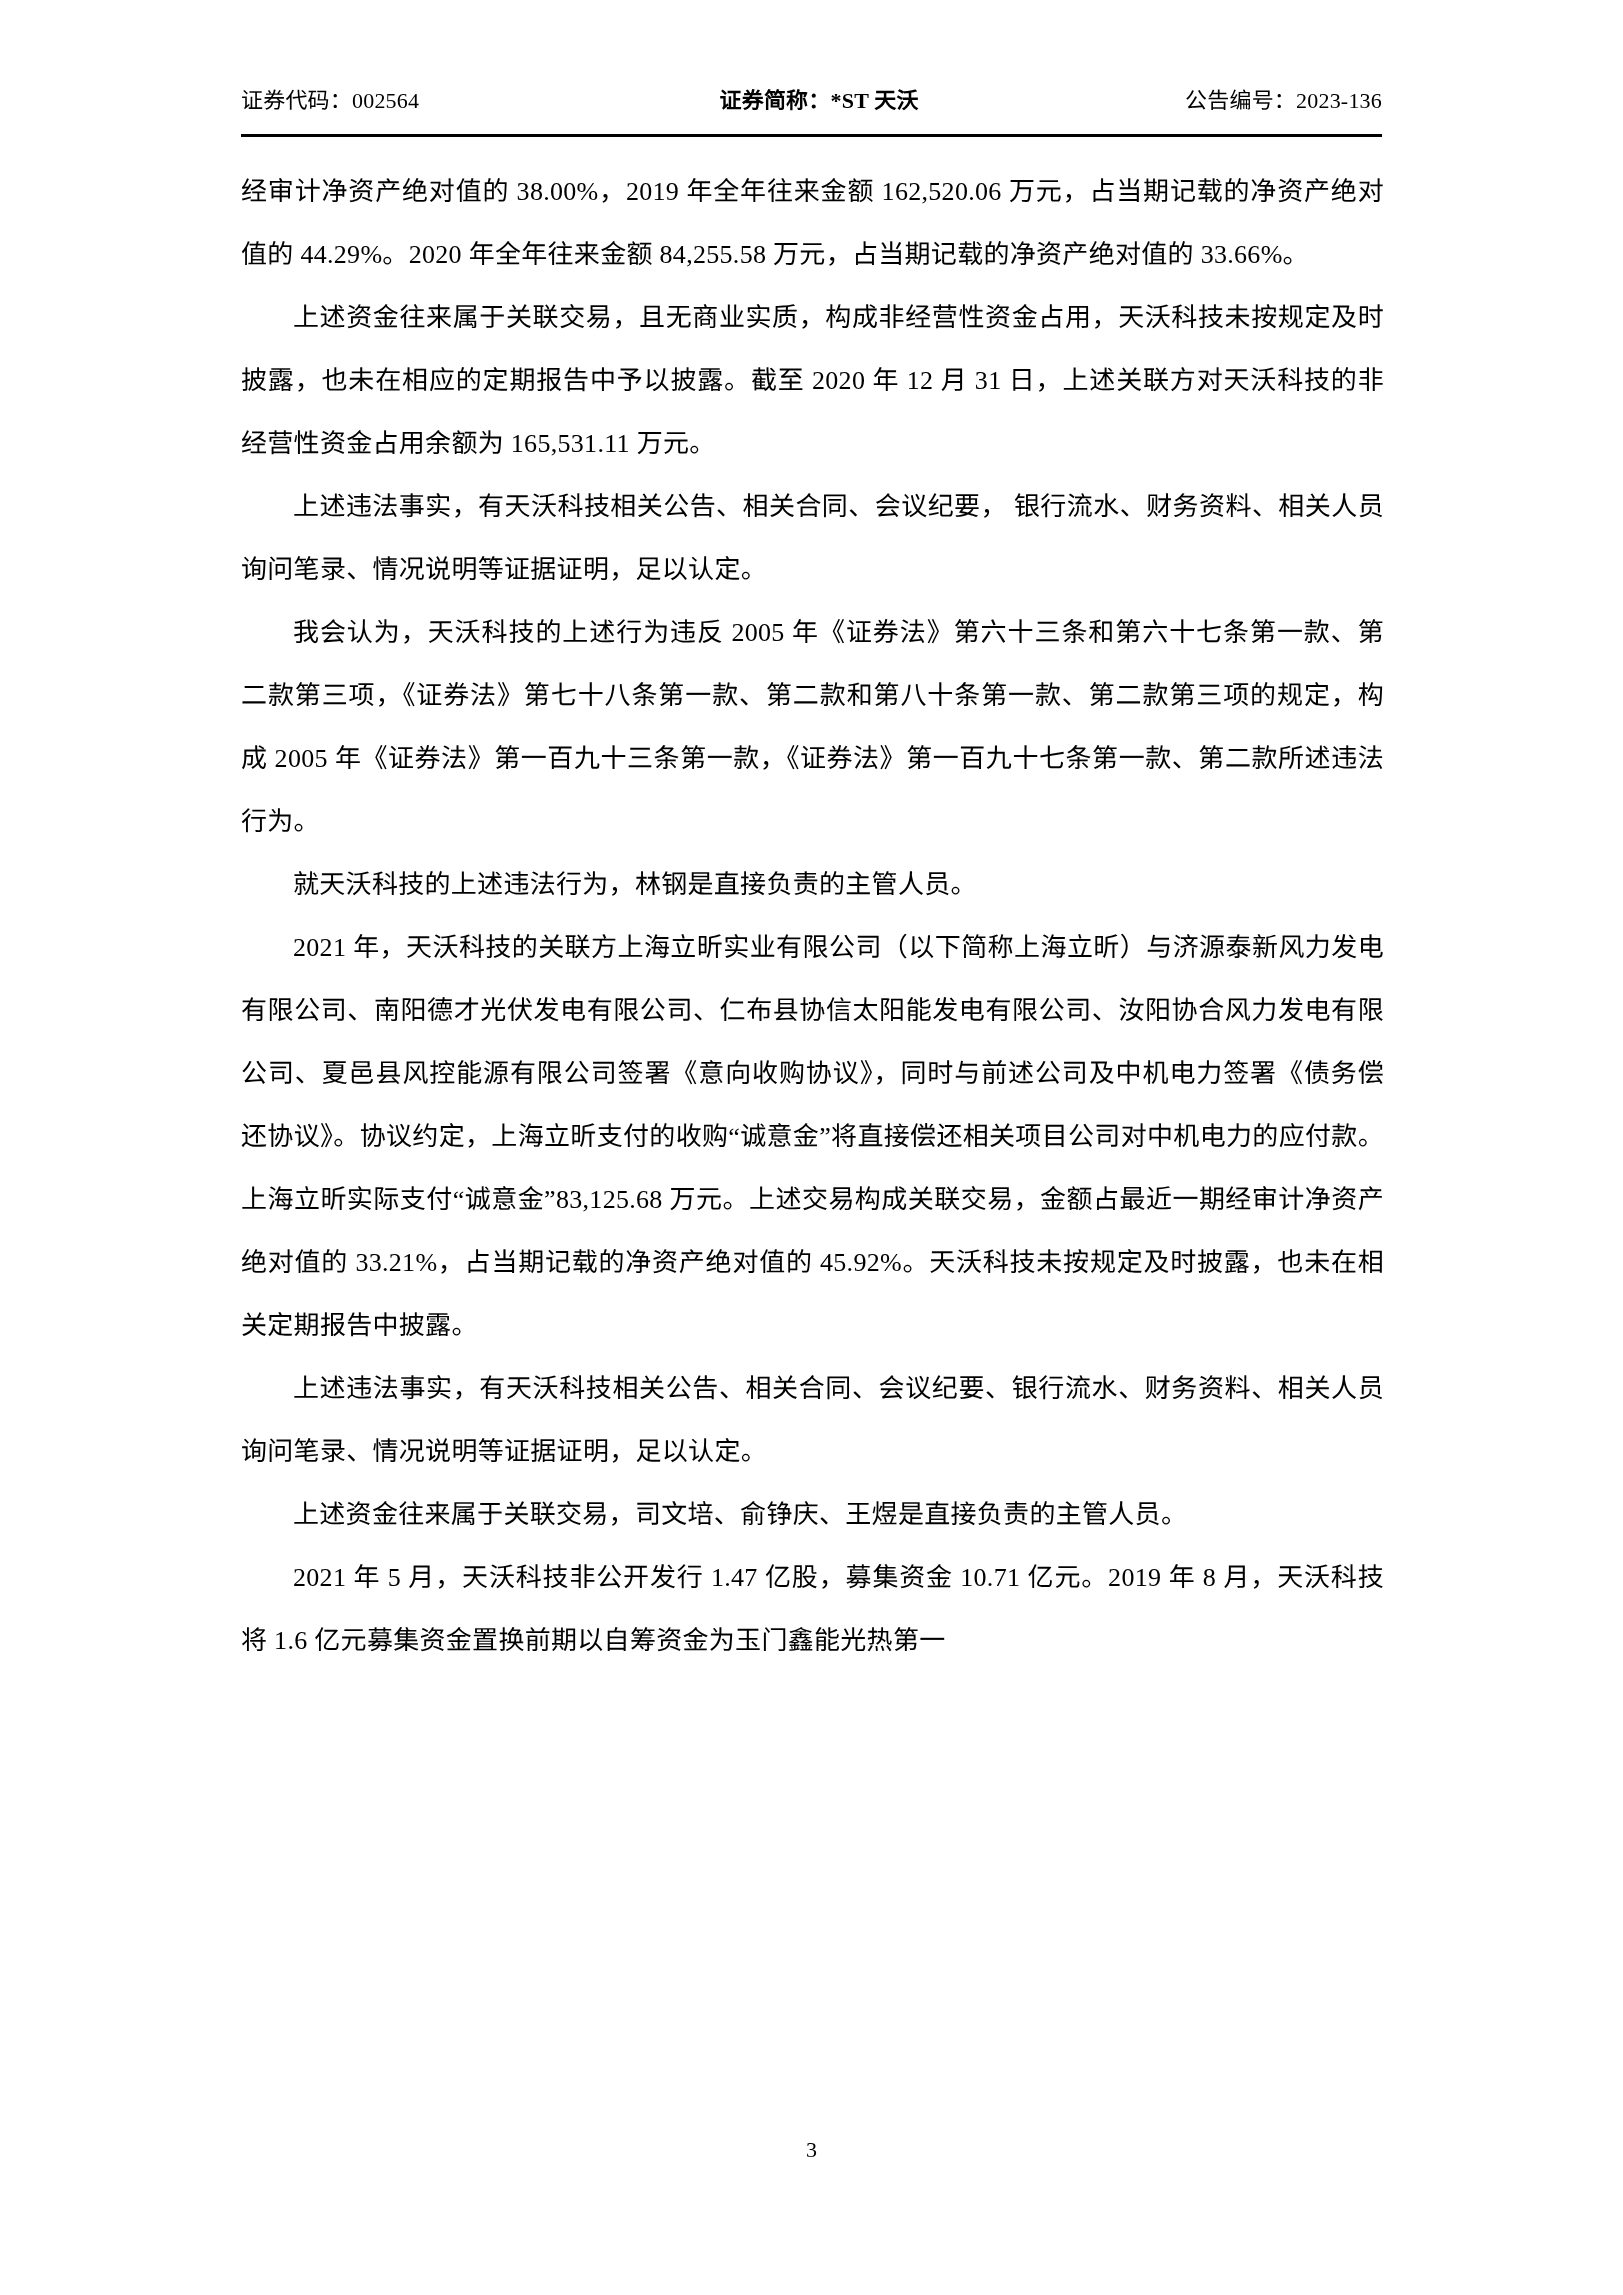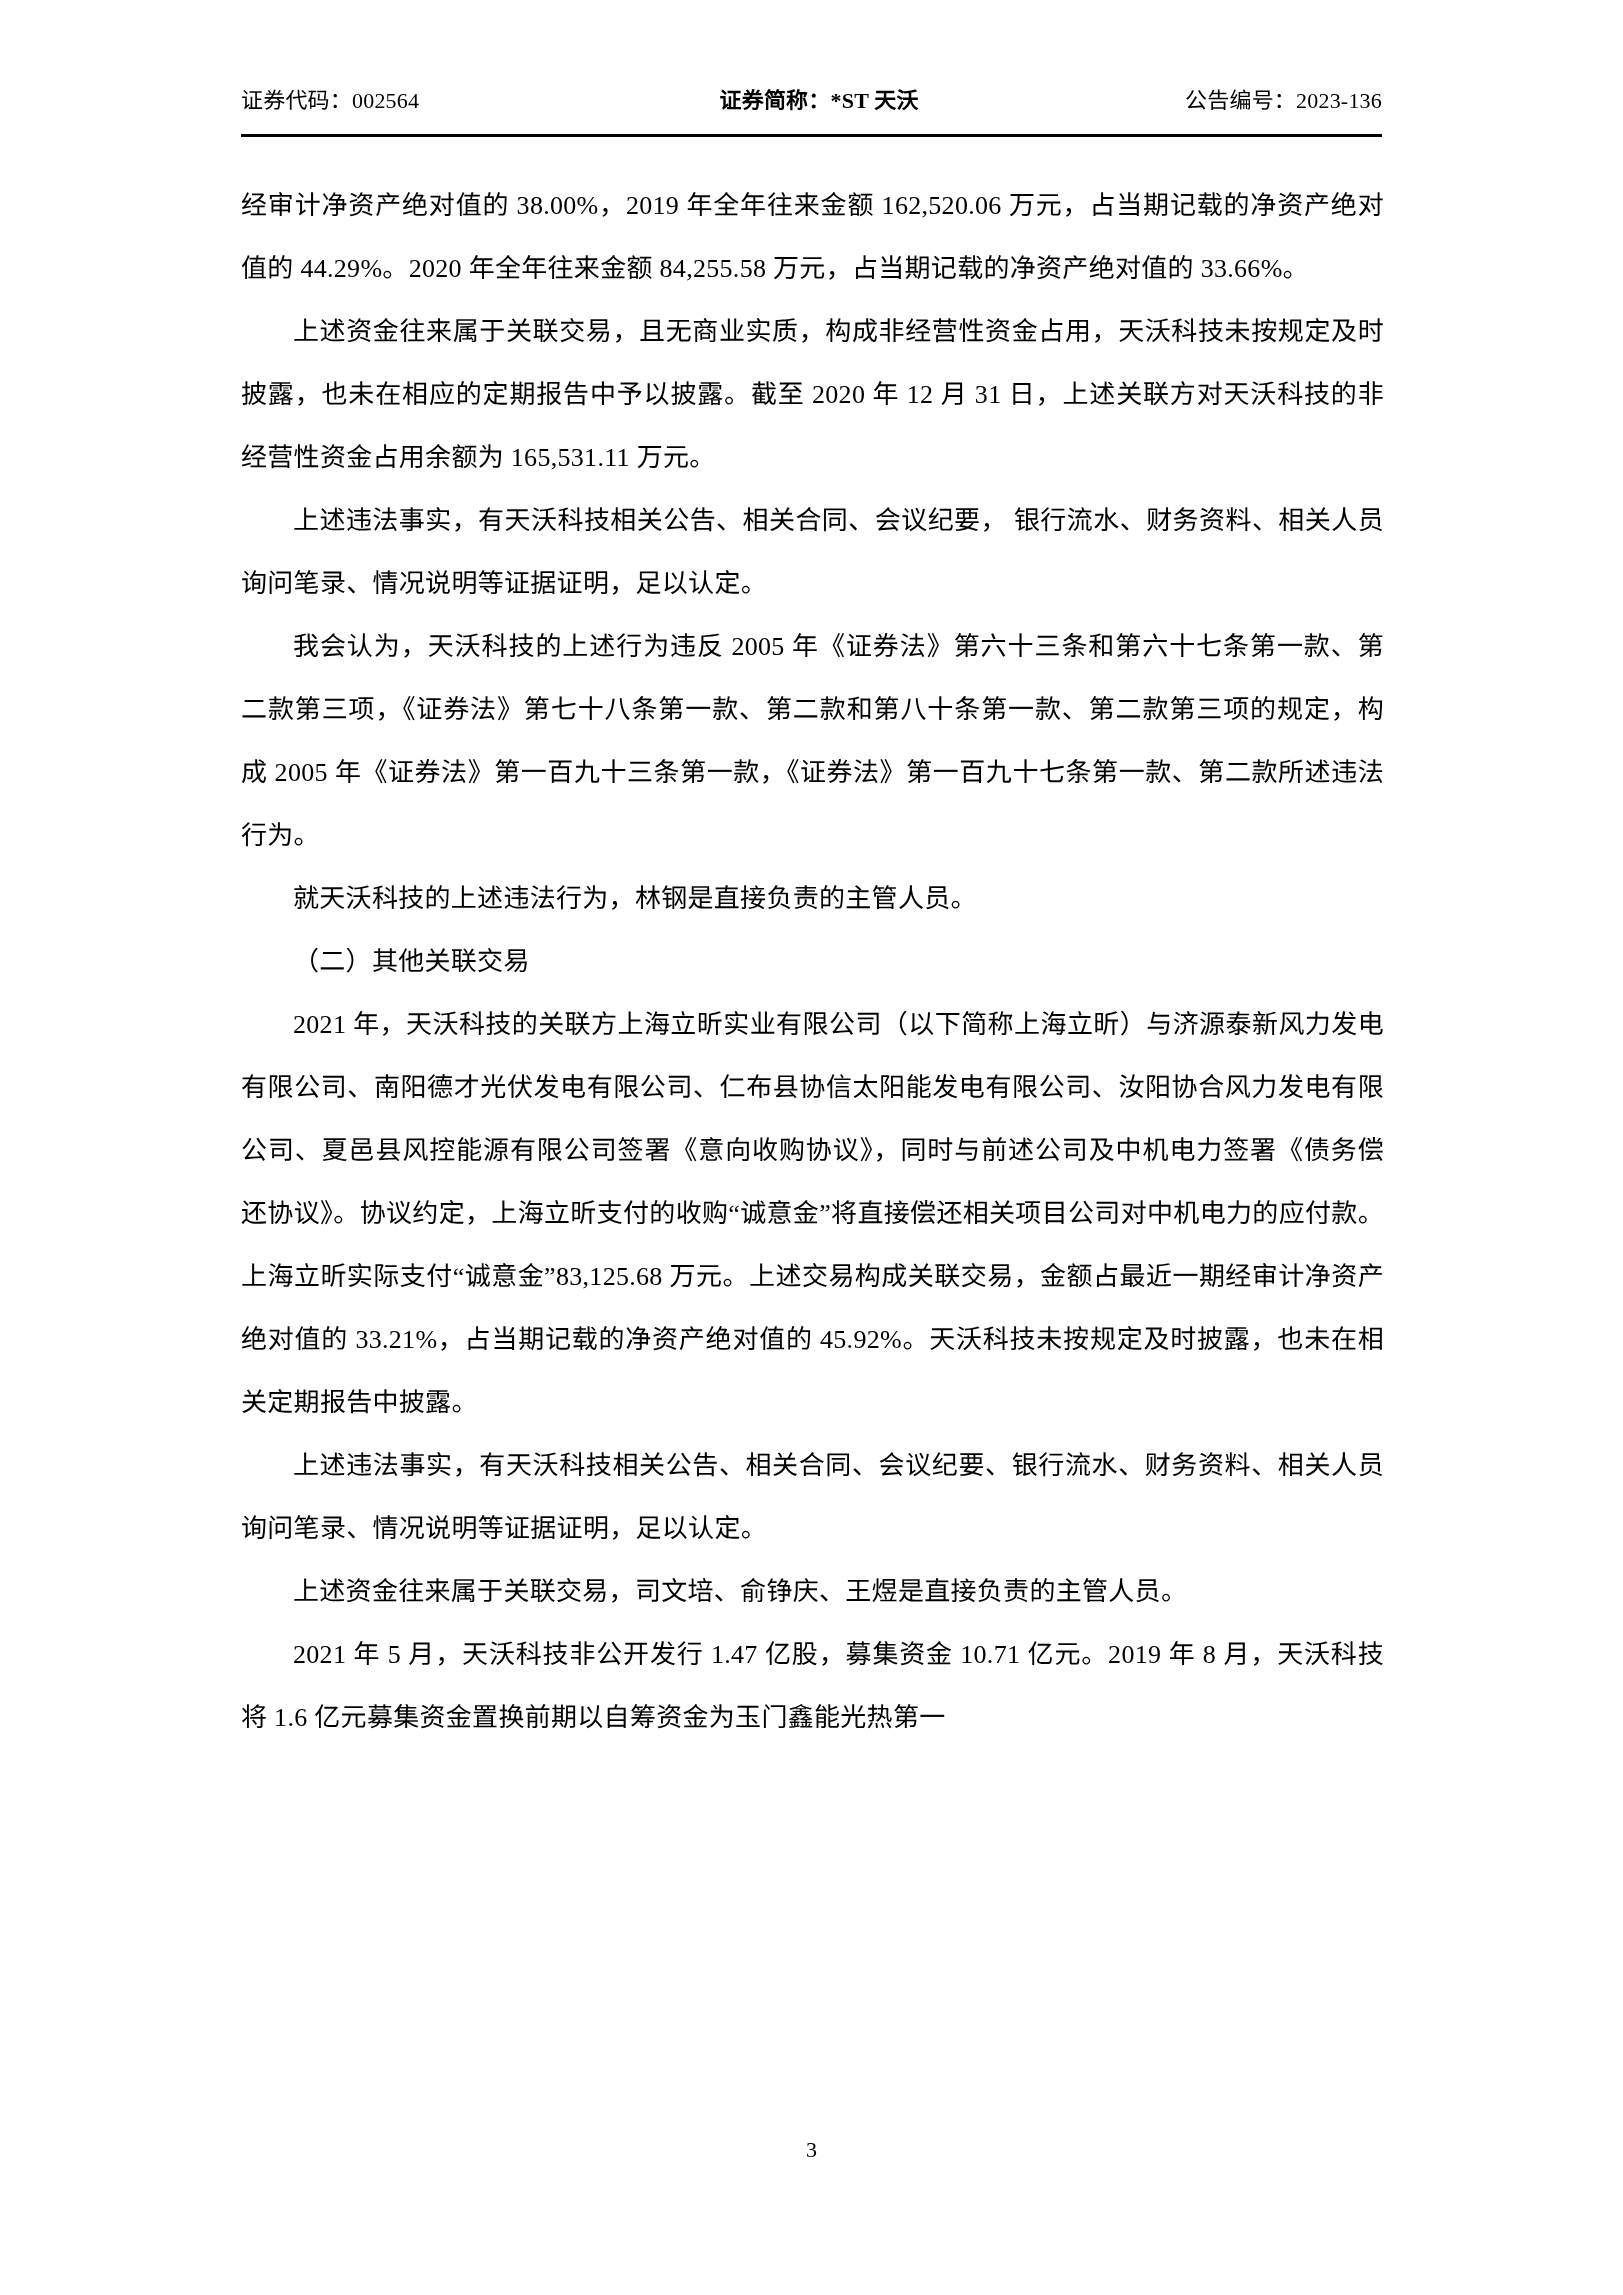--- a/index.html
+++ b/index.html
@@ -43,21 +43,21 @@
     top: 134px;
     width: 1141px;
     height: 2.5px;
     background: #000000;
   }
 
   
   .body-block {
     position: absolute;
     left: 241px;
-    top: 174px;
+    top: 160px;
     width: 1143px;
   }
 
   .para {
     margin: 0;
     font-size: 26px;
     line-height: 63px;
     text-align: justify;
     text-justify: inter-ideograph;
     text-indent: 52px;
@@ -95,21 +95,20 @@
   </div>
 
   <div class="header-rule"></div>
 
   <div class="body-block" id="body-block">
       <p class="para no-indent">经审计净资产绝对值的 38.00%，2019 年全年往来金额 162,520.06 万元，占当期记载的净资产绝对值的 44.29%。2020 年全年往来金额 84,255.58 万元，占当期记载的净资产绝对值的 33.66%。</p>
       <p class="para">上述资金往来属于关联交易，且无商业实质，构成非经营性资金占用，天沃科技未按规定及时披露，也未在相应的定期报告中予以披露。截至 2020 年 12 月 31 日，上述关联方对天沃科技的非经营性资金占用余额为 165,531.11 万元。</p>
       <p class="para">上述违法事实，有天沃科技相关公告、相关合同、会议纪要， 银行流水、财务资料、相关人员询问笔录、情况说明等证据证明，足以认定。</p>
       <p class="para">我会认为，天沃科技的上述行为违反 2005 年《证券法》第六十三条和第六十七条第一款、第二款第三项，《证券法》第七十八条第一款、第二款和第八十条第一款、第二款第三项的规定，构成 2005 年《证券法》第一百九十三条第一款，《证券法》第一百九十七条第一款、第二款所述违法行为。</p>
       <p class="para">就天沃科技的上述违法行为，林钢是直接负责的主管人员。</p>
-      <p class="para">（二）其他关联交易</p>
       <p class="para">2021 年，天沃科技的关联方上海立昕实业有限公司（以下简称上海立昕）与济源泰新风力发电有限公司、南阳德才光伏发电有限公司、仁布县协信太阳能发电有限公司、汝阳协合风力发电有限公司、夏邑县风控能源有限公司签署《意向收购协议》，同时与前述公司及中机电力签署《债务偿还协议》。协议约定，上海立昕支付的收购“诚意金”将直接偿还相关项目公司对中机电力的应付款。上海立昕实际支付“诚意金”83,125.68 万元。上述交易构成关联交易，金额占最近一期经审计净资产绝对值的 33.21%，占当期记载的净资产绝对值的 45.92%。天沃科技未按规定及时披露，也未在相关定期报告中披露。</p>
       <p class="para">上述违法事实，有天沃科技相关公告、相关合同、会议纪要、银行流水、财务资料、相关人员询问笔录、情况说明等证据证明，足以认定。</p>
       <p class="para">上述资金往来属于关联交易，司文培、俞铮庆、王煜是直接负责的主管人员。</p>
       <p class="para">2021 年 5 月，天沃科技非公开发行 1.47 亿股，募集资金 10.71 亿元。2019 年 8 月，天沃科技将 1.6 亿元募集资金置换前期以自筹资金为玉门鑫能光热第一</p>
     </div>
 
   <div class="page-number">3</div>
 
 </div>
 

